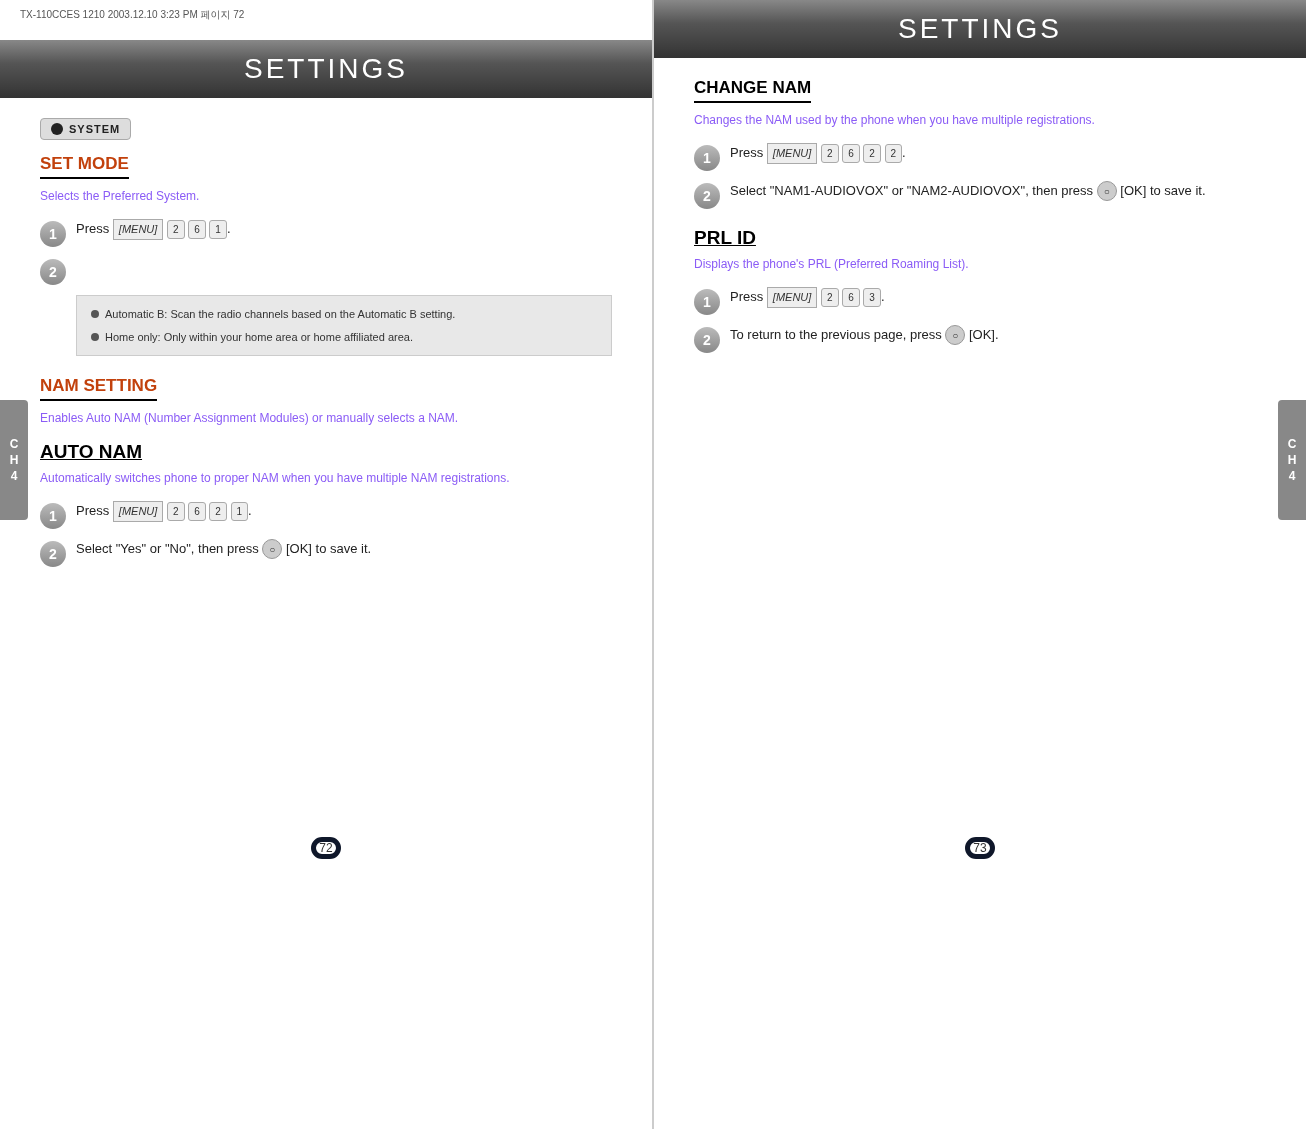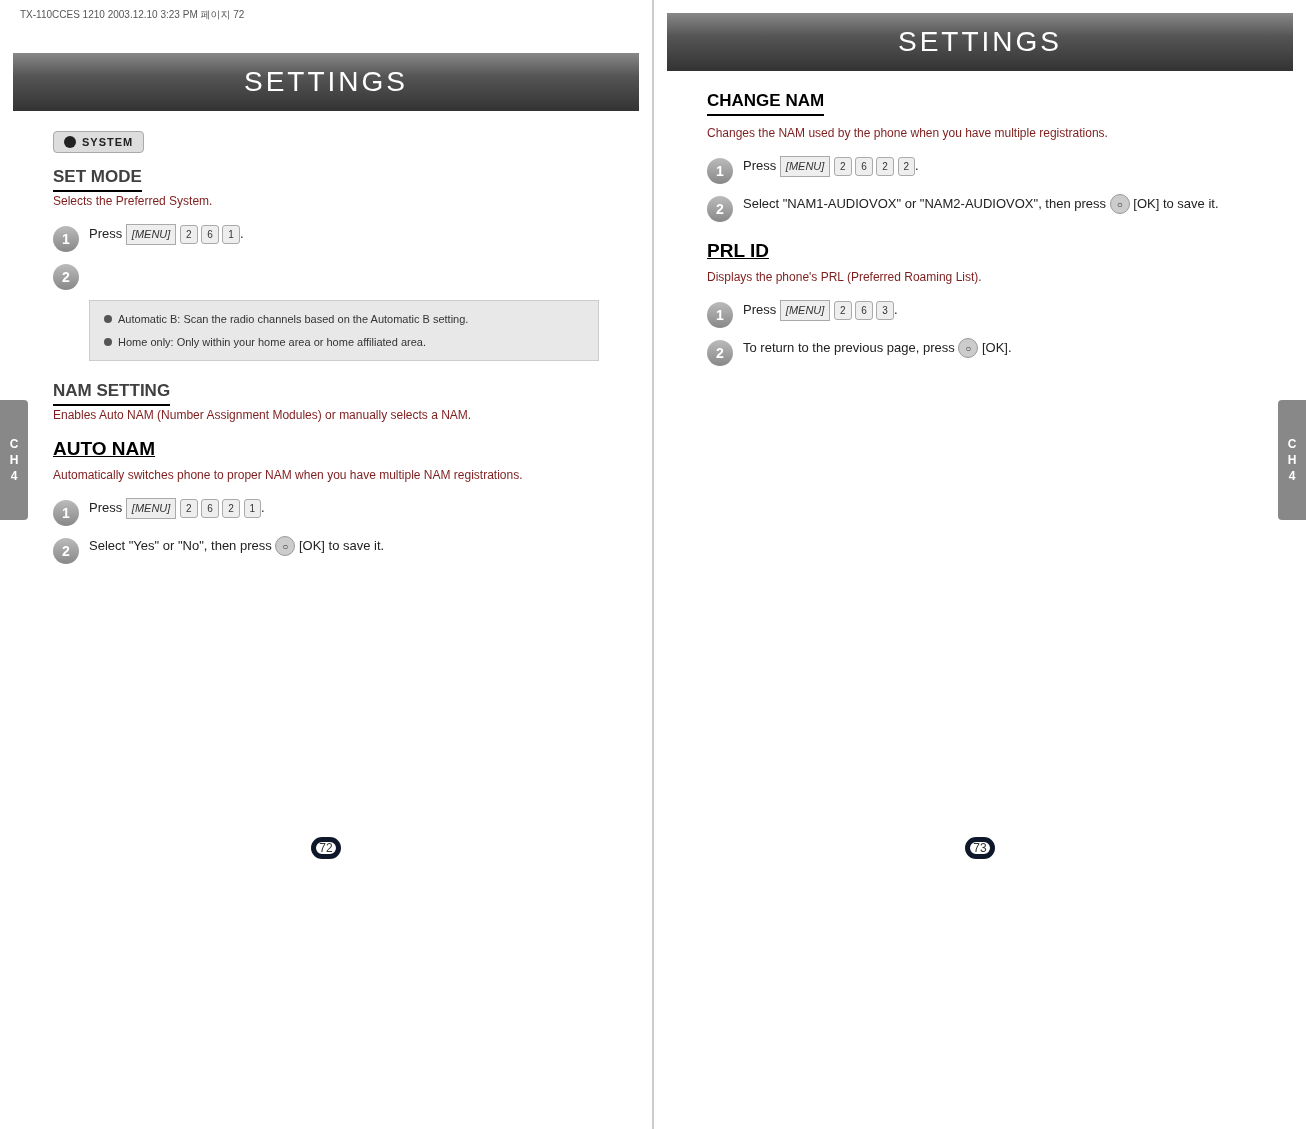--- a/index.html
+++ b/index.html
@@ -10,21 +10,21 @@
       font-family: Arial, Helvetica, sans-serif;
       display: flex;
       overflow: hidden;
     }
 
     .page {
       width: 653px;
       height: 879px;
       background: #fff;
       position: relative;
-      padding: 13px;
+      padding: 0;
     }
 
     
     .settings-header {
       width: 100%;
       height: 58px;
       background: linear-gradient(180deg, #888 0%, #555 40%, #333 100%);
       display: flex;
       align-items: center;
       justify-content: center;
@@ -86,29 +86,30 @@
       font-size: 11px;
       font-weight: bold;
       color: #222;
       letter-spacing: 1px;
     }
 
     
     .section-heading {
       font-size: 17px;
       font-weight: bold;
-      color: #404040;
+      color: #c2410c;
       border-bottom: 2px solid #000;
       padding-bottom: 3px;
+      margin-bottom: 8px;
       display: inline-block;
     }
 
     .section-desc {
       font-size: 12px;
-      color: #7f1d1d;
+      color: #8b5cf6;
       margin-bottom: 14px;
       line-height: 1.5;
     }
 
     
     .step-row {
       display: flex;
       align-items: flex-start;
       gap: 10px;
       margin-bottom: 10px;

